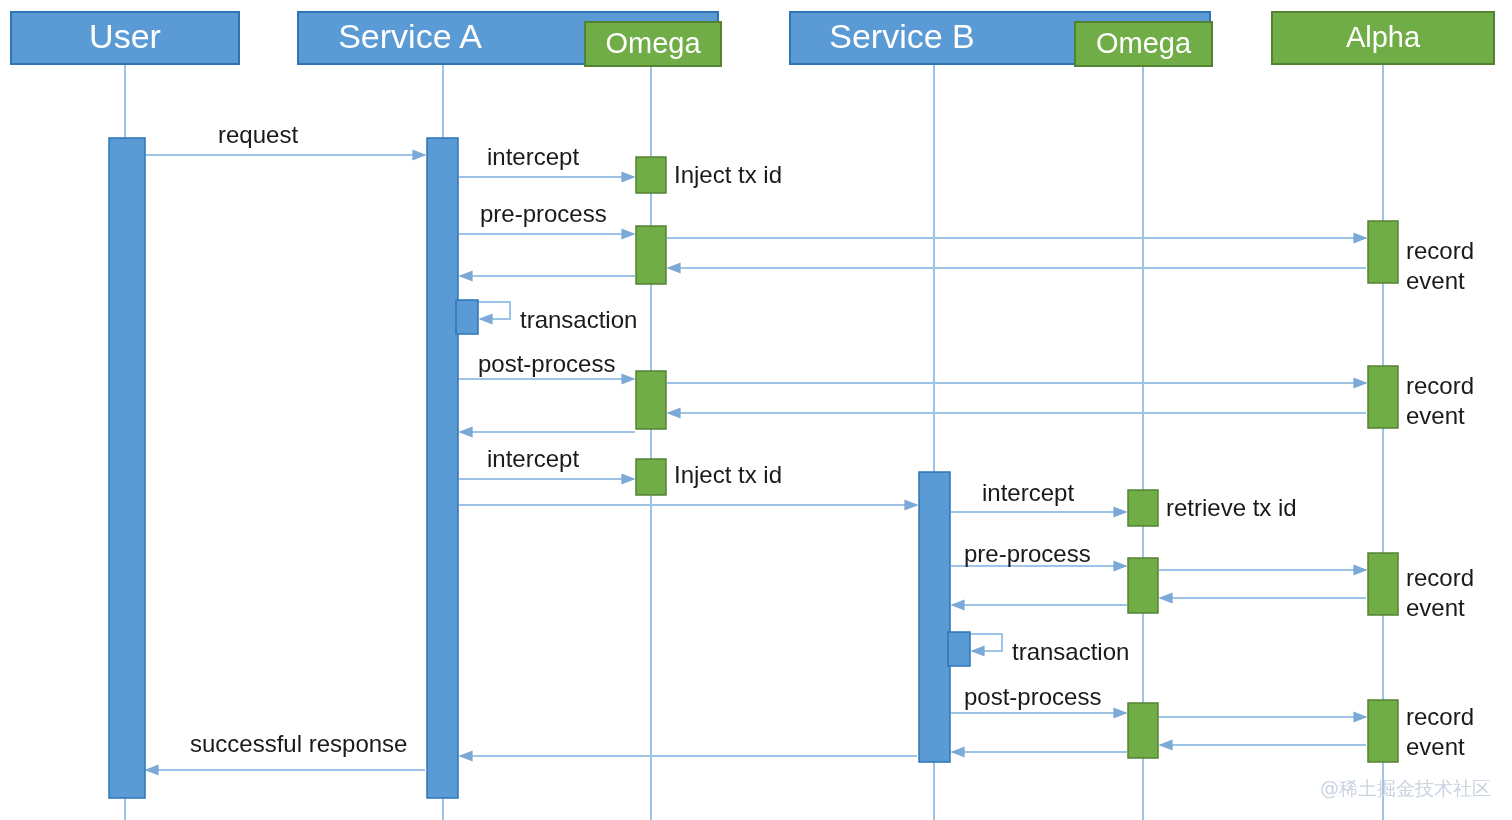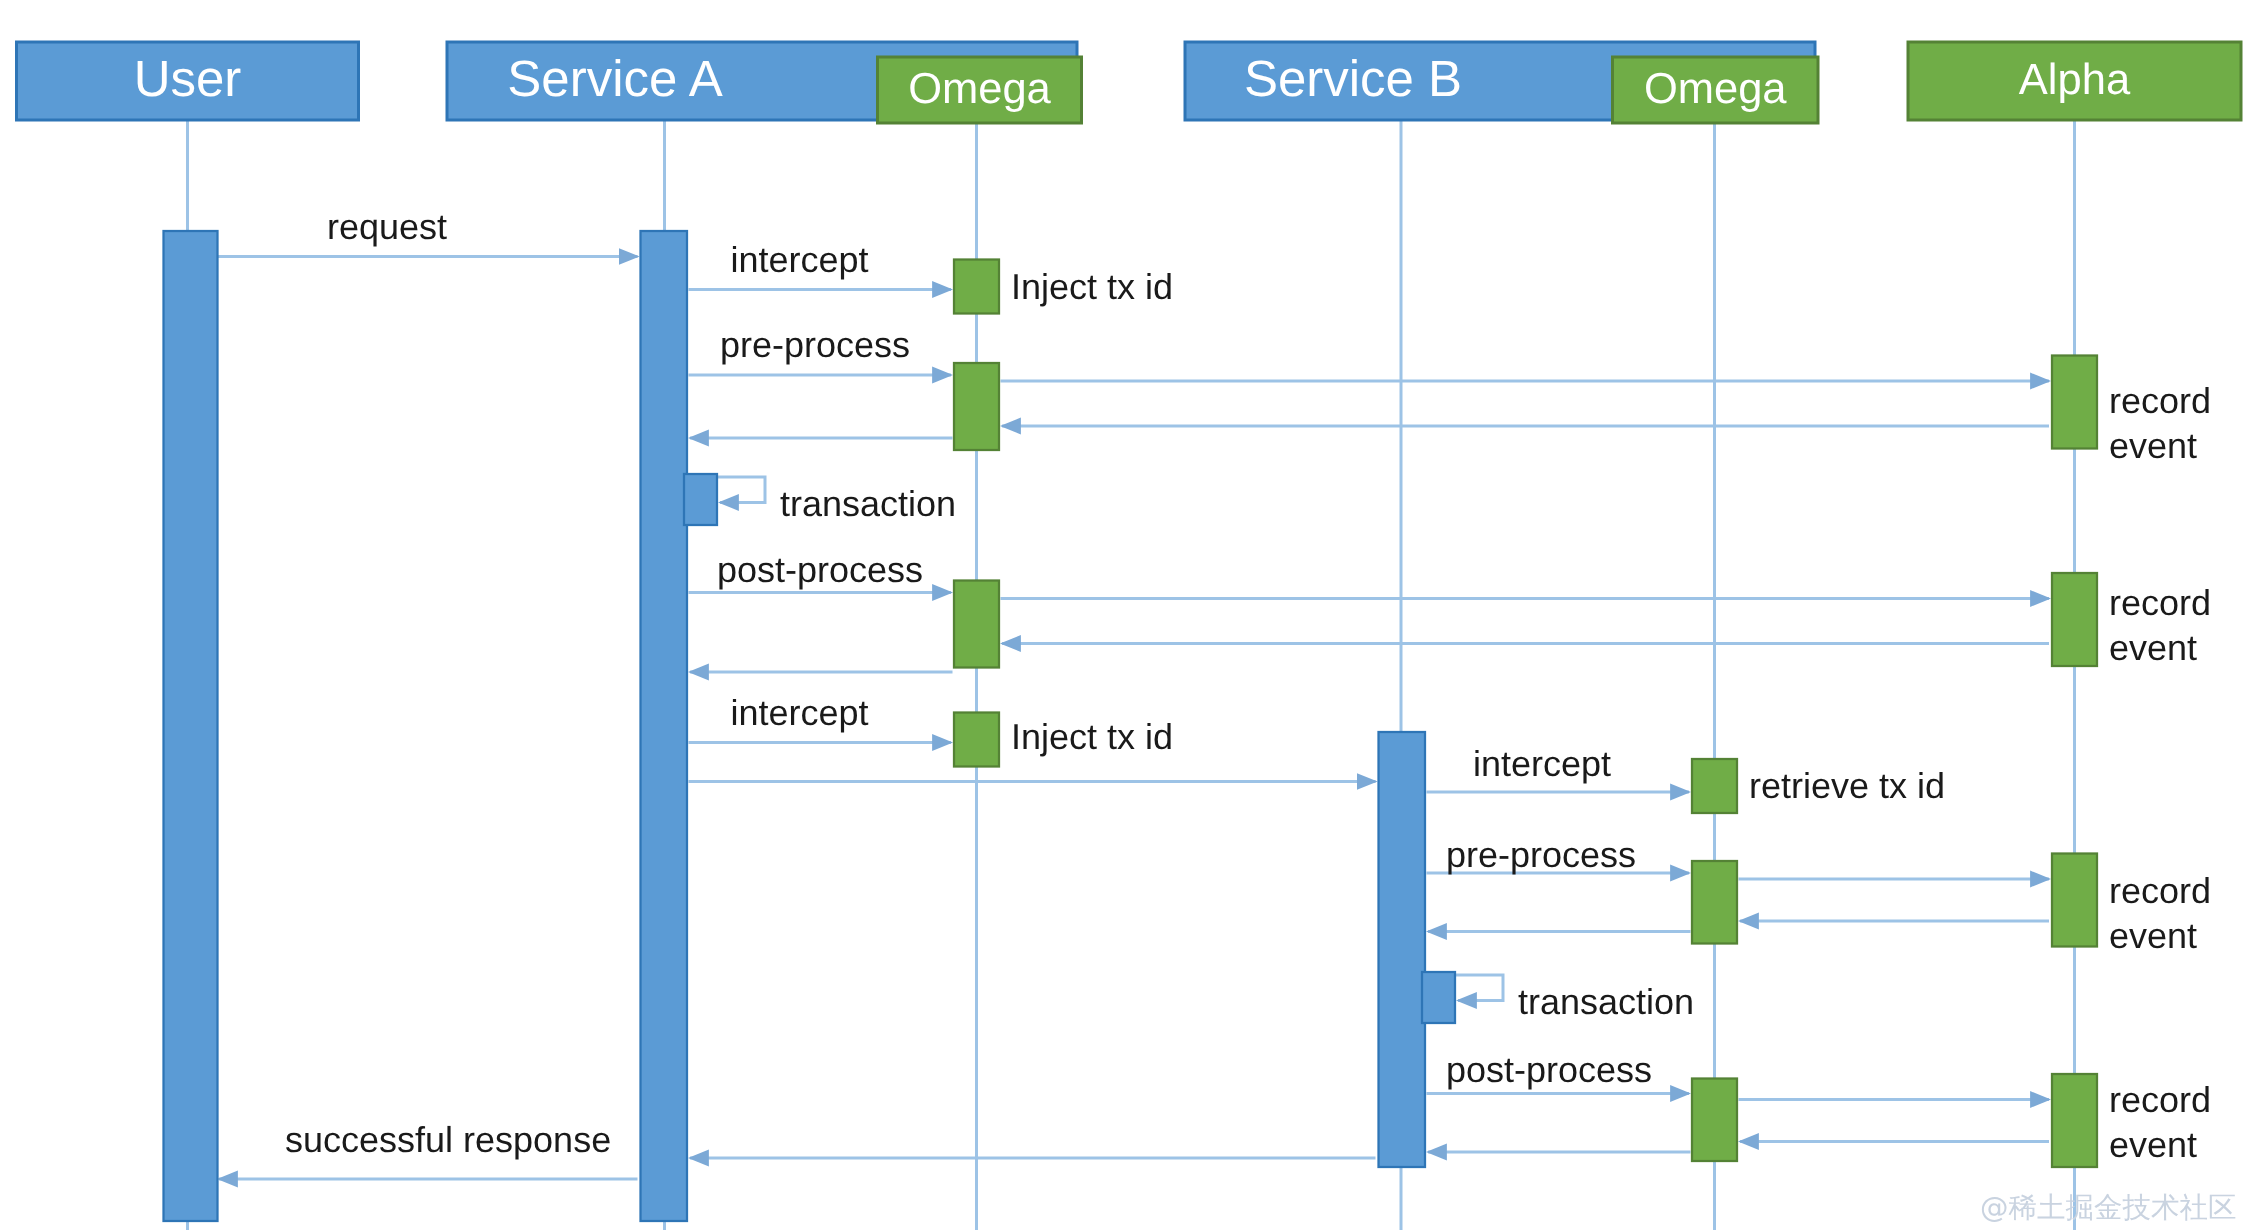--- a/index.html
+++ b/index.html
@@ -9,21 +9,21 @@
   }
   body {
     width: 1512px;
     height: 820px;
     font-family: "Liberation Sans", sans-serif;
     overflow: hidden;
     position: relative;
   }
   #diagram-root {
     position: absolute;
-    left: 0; top: 16px;
+    left: 0; top: 0;
     width: 1512px;
     height: 584px;
   }
   svg { display: block; }
   .hdr-text {
     font-family: "Liberation Sans", sans-serif;
     fill: #ffffff;
     font-size: 34px;
     text-anchor: middle;
     dominant-baseline: middle;

